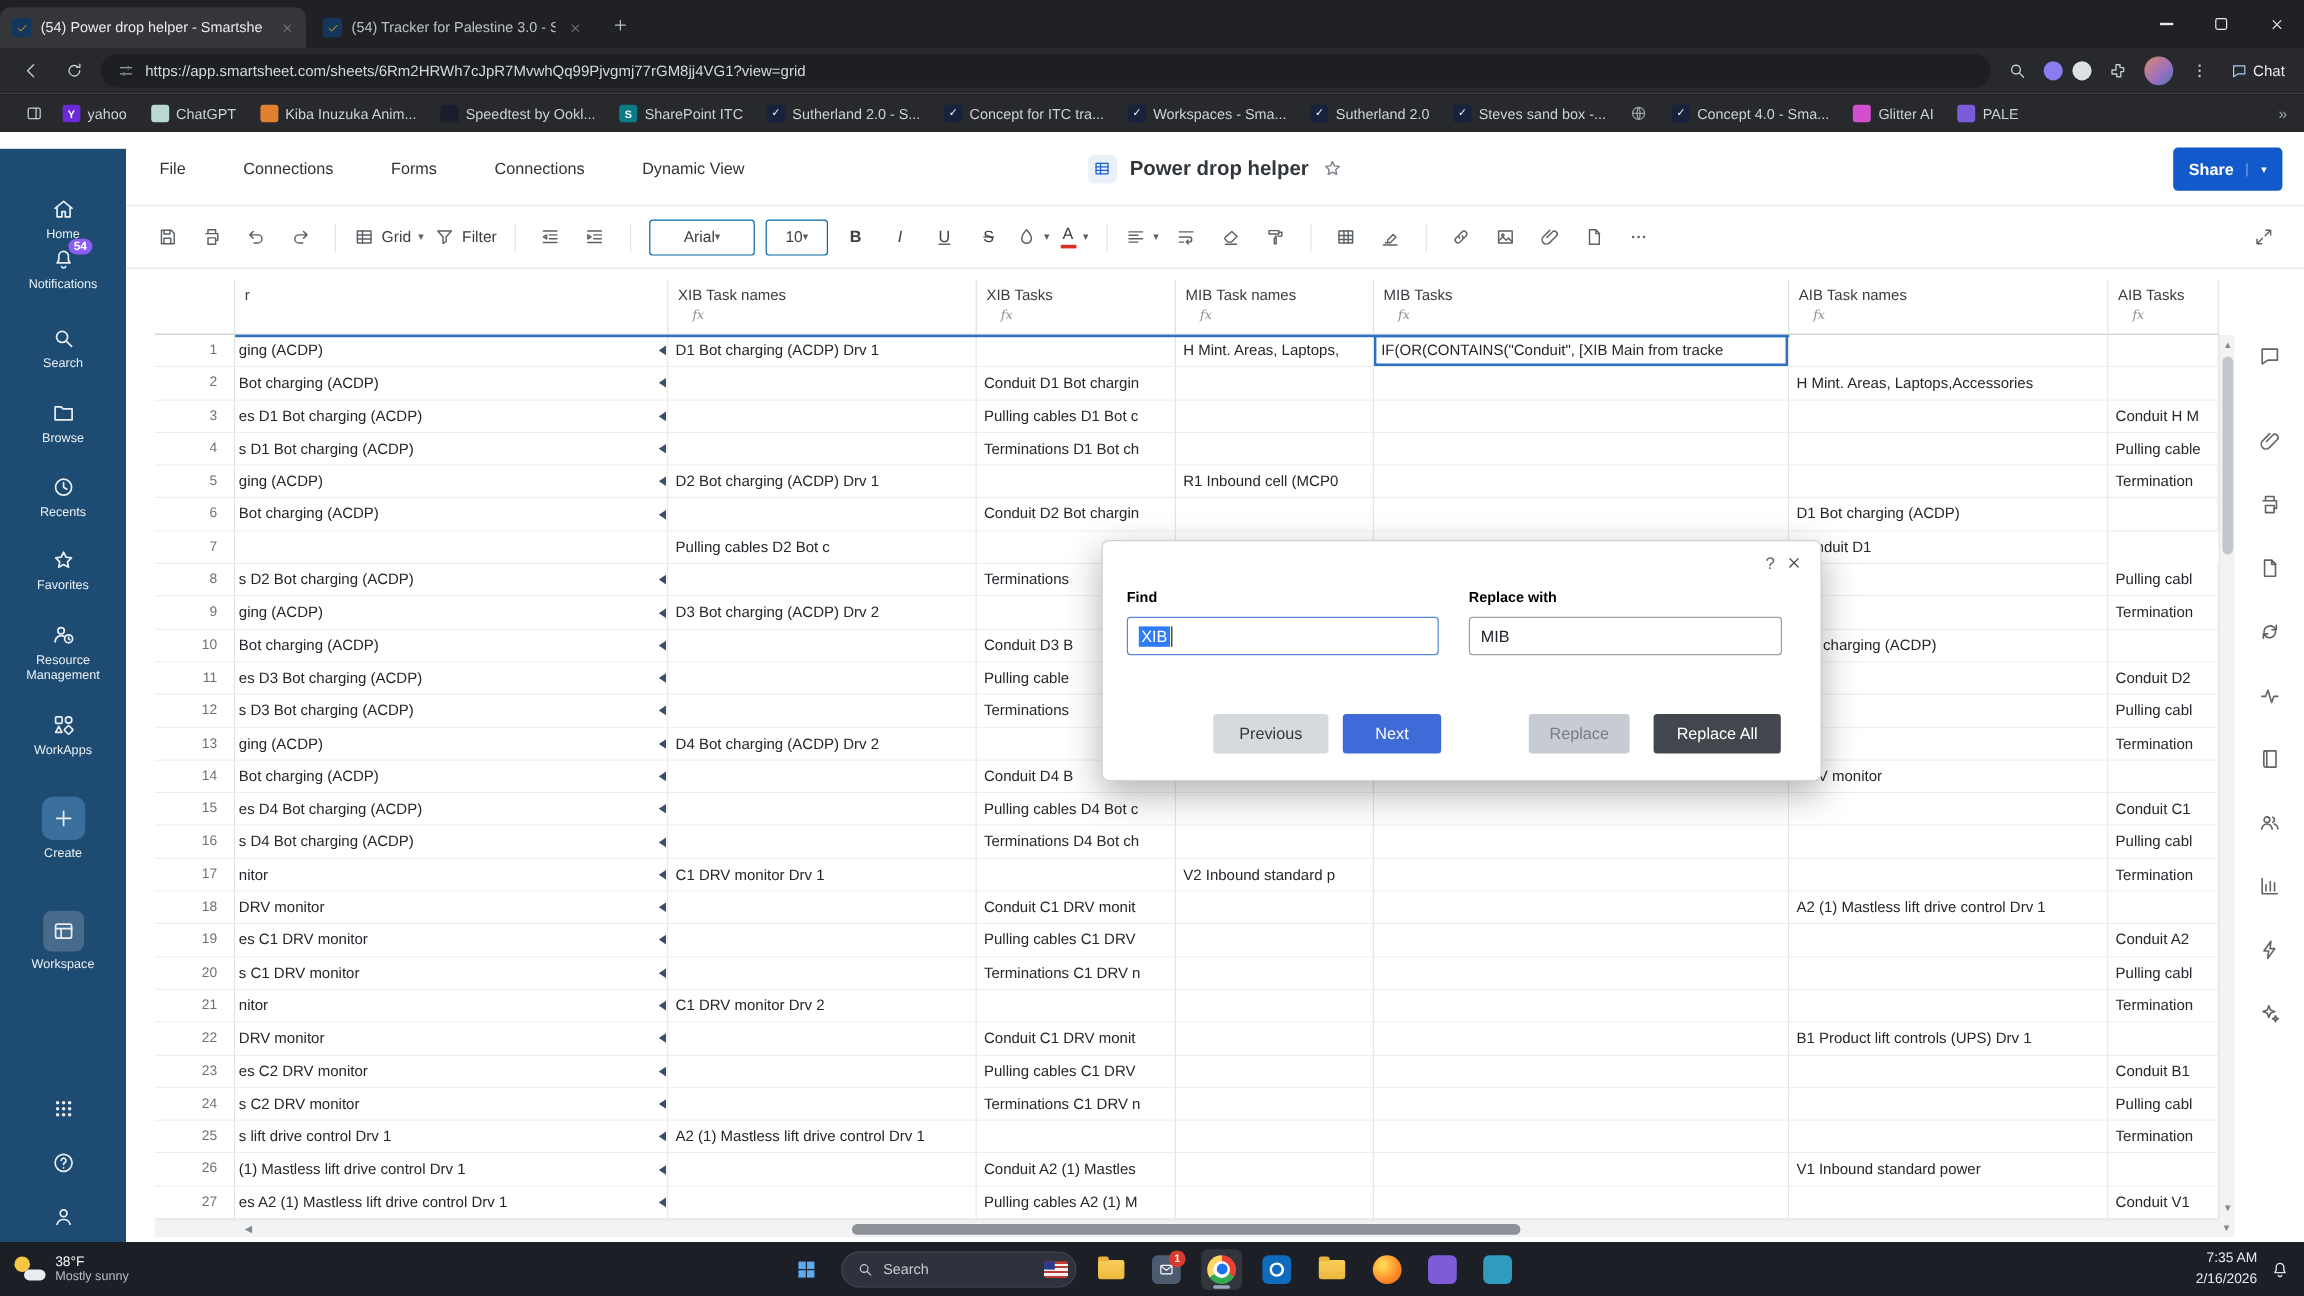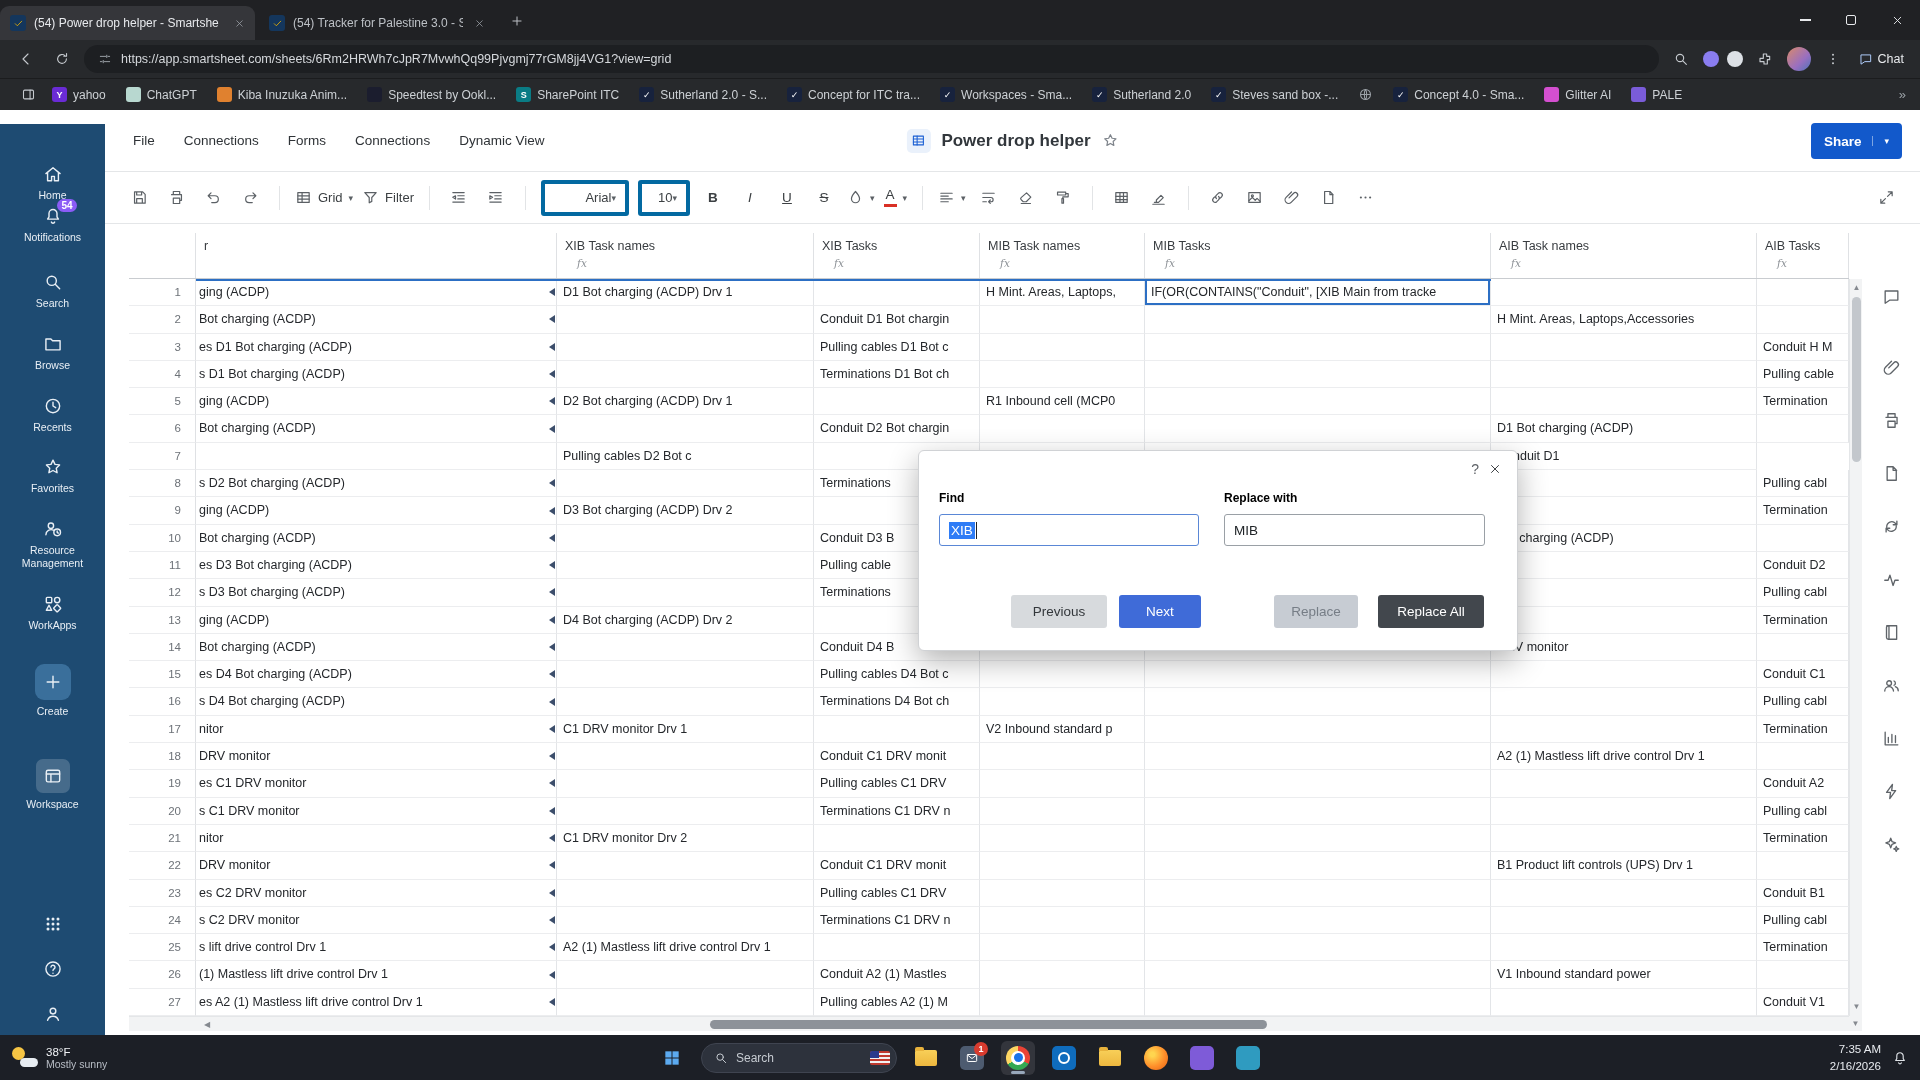--- a/index.html
+++ b/index.html
@@ -56,41 +56,41 @@
   .sbi{position:absolute;left:0;width:105px;display:flex;flex-direction:column;align-items:center;gap:5px;color:#e9eff5;cursor:default}
   .sbic{position:relative;display:flex;align-items:center;justify-content:center}
   .sbi .ic{width:20px;height:20px;color:#e9eff5}
   .sbl{font-size:10.5px;text-align:center;line-height:1.2;max-width:92px}
   .sbbadge{position:absolute;top:-7px;right:-14px;background:#8b5cf6;color:#fff;font-size:10px;font-weight:bold;border-radius:8px;padding:1px 4px}
   .sbi.create .sbic{width:36px;height:36px;background:#3a6f9b;border-radius:9px}
   .sbi.activeitem .sbic{width:34px;height:34px;background:rgba(255,255,255,.18);border-radius:7px}
 
   
   .appbar{position:absolute;left:105px;top:110px;right:0;height:62px;background:#fff;border-bottom:1px solid #e4e6e8;z-index:10}
-  .menus{position:absolute;left:28px;top:0;height:100%;display:flex;align-items:center;gap:29px;font-size:13.5px;color:#2f3337}
+  .menus{position:absolute;left:28px;top:0;height:100%;display:flex;align-items:center;gap:48px;font-size:13.5px;color:#2f3337}
   .sheettitle{position:absolute;left:50%;transform:translateX(-50%);top:0;height:100%;display:flex;align-items:center;gap:11px}
   .sheeticon{width:24px;height:24px;border-radius:5px;background:#eaf1fb;color:#1a5fd4;display:flex;align-items:center;justify-content:center}
   .sheeticon .ic{width:15px;height:15px}
   .sheetname{font-size:17px;font-weight:bold;color:#32373c;white-space:nowrap}
   .staric{width:17px;height:17px;color:#7d838a}
   .sharebtn{position:absolute;right:18px;top:13px;height:36px;background:#1259cb;color:#fff;border-radius:4px;
     display:flex;align-items:center;font-size:13.5px;font-weight:bold;padding:0 13px;gap:11px}
   .shcar{border-left:1px solid rgba(255,255,255,.45);padding-left:11px;font-size:9px}
 
   
   .toolbar{position:absolute;left:105px;top:172px;right:0;height:52px;background:#fff;border-bottom:1px solid #e4e6e8;
     display:flex;align-items:center;padding-left:20px;gap:9px;color:#5b6065;z-index:10}
   .ti{width:28px;height:28px;display:flex;align-items:center;justify-content:center;border-radius:4px;flex:none}
   .ti .ic{width:17px;height:17px}
   .tsep{width:1px;height:24px;background:#e2e4e6;margin:0 6px;flex:none}
   .tlabel{display:flex;align-items:center;gap:6px;font-size:13px;color:#3c4043;flex:none}
   .tlabel .ic{width:17px;height:17px;color:#5b6065}
   .car{font-size:9px;color:#5b6065}
-  .fontchip{width:88px;height:28px;border:4px solid #0369a1;border-radius:3px;display:flex;align-items:center;
-    justify-content:flex-end;padding:14px 9px;font-size:13px;color:#3c4043;flex:none}
+  .fontchip{width:88px;height:28px;border:1px solid #0369a1;border-radius:3px;display:flex;align-items:center;
+    justify-content:center;padding:14px 9px;font-size:13px;color:#3c4043;flex:none}
   .fontchip.size{width:52px}
   .fmt{font-size:13.5px;color:#3c4043}
   .fmt.b{font-weight:bold}.fmt.i{font-style:italic}.fmt.u{text-decoration:underline}.fmt.s{text-decoration:line-through}
   .acolor{display:flex;flex-direction:column;align-items:center;line-height:1;font-size:13.5px;color:#3c4043}
   .abar{width:13px;height:3px;background:#d93025;margin-top:2px}
   .expandbtn{margin-left:auto;margin-right:20px}
 
   
   .ghead{position:absolute;left:129px;top:233px;height:46px;display:grid;
     grid-template-columns:67px 361px 257px 166px 165px 346px 266px 92px;

